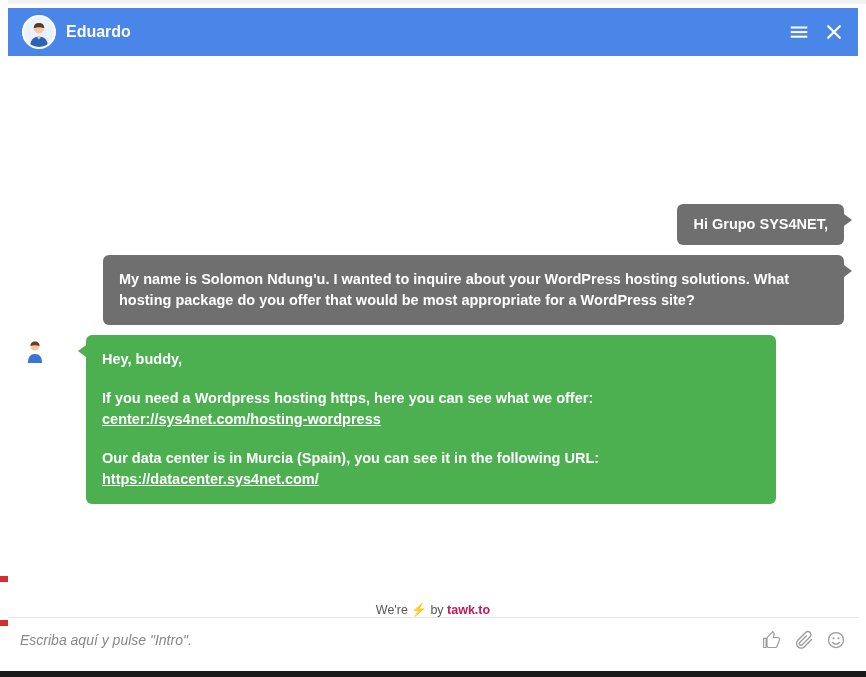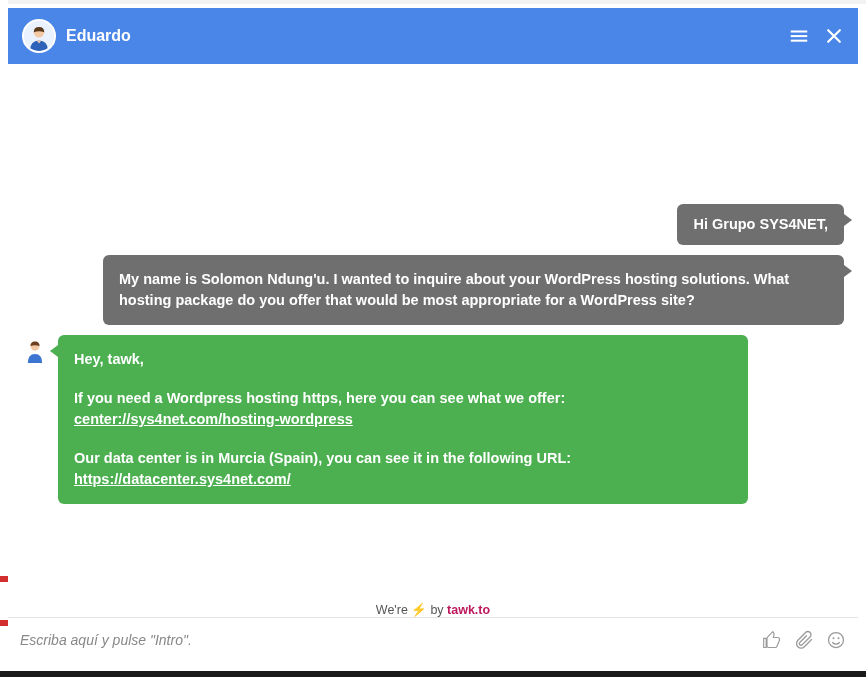--- a/index.html
+++ b/index.html
@@ -1,32 +1,32 @@
 <!DOCTYPE html>
 <html><head>
 <meta charset="utf-8">
 <style>
   * { box-sizing: border-box; margin: 0; padding: 0; }
   html, body { width: 866px; height: 677px; font-family: "Segoe UI", Arial, sans-serif; background: #fff; overflow: hidden; }
   .frame { width: 866px; height: 677px; position: relative; background: #fff; }
   .thin-line { position: absolute; top: 0; left: 0; right: 0; height: 4px; background: #f2f2f2; }
   .widget { position: absolute; left: 8px; right: 8px; top: 8px; bottom: 8px; background: #fff; }
   
-  .chat-header { height: 56px; background: #4A86E8; display: flex; align-items: center; padding: 0 14px; color: #fff; }
+  .chat-header { height: 48px; background: #4A86E8; display: flex; align-items: center; padding: 0 14px; color: #fff; }
   .avatar-ring { width: 34px; height: 34px; border-radius: 50%; border: 2px solid #fff; display: flex; align-items: center; justify-content: center; margin-right: 10px; overflow: hidden; background: #e8f0ff; }
   .avatar-ring svg { width: 30px; height: 30px; }
   .op-name { font-weight: 700; font-size: 16px; flex: 1; }
   .hdr-icon { color: #fff; margin-left: 14px; cursor: pointer; }
   .hdr-icon svg { display: block; }
   
   .chat-body { position: absolute; top: 56px; left: 0; right: 0; bottom: 80px; overflow: hidden; padding: 0 0 0 0; }
   .msg-row { display: flex; margin: 10px 14px; }
   .msg-row.right { justify-content: flex-end; }
   .msg-row.left { justify-content: flex-start; }
-  .bubble { border-radius: 6px; padding: 14px 16px; color: #fff; font-size: 14.5px; line-height: 1.45; font-weight: 600; position: relative; }
+  .bubble { border-radius: 6px; padding: 14px 16px; color: #fff; font-size: 14.5px; line-height: 1.45; font-weight: 600; position: relative; margin-left: 28px; }
   .bubble p { margin: 0 0 0 0; }
   .bubble p + p { margin-top: 18px; }
   .bubble.gray { background: #6f6f6f; }
   .bubble.gray.small { max-width: 300px; padding: 10px 16px; }
   .bubble.gray.wide { max-width: 760px; margin-left: 81px; }
   .bubble.green { background: #4CAF50; max-width: 690px; }
   .bubble a { color: #fff; text-decoration: underline; font-weight: 700; }
   
   .bubble.gray.small::after { content: ""; position: absolute; right: -8px; top: 10px; border-width: 6px 0 6px 8px; border-style: solid; border-color: transparent transparent transparent #6f6f6f; }
   .bubble.gray.wide::after { content: ""; position: absolute; right: -8px; top: 10px; border-width: 6px 0 6px 8px; border-style: solid; border-color: transparent transparent transparent #6f6f6f; }
@@ -102,21 +102,21 @@
       <div class="msg-row left">
         <div class="small-avatar">
           <svg viewBox="0 0 40 40" width="26" height="26">
             <circle cx="20" cy="20" r="20" fill="#fff"></circle>
             <circle cx="20" cy="14" r="7" fill="#f3c9a5"></circle>
             <path d="M20 7 Q13 7 13 14 Q20 11 27 14 Q27 7 20 7" fill="#6b3e1f"></path>
             <path d="M9 40 Q9 26 20 26 Q31 26 31 40 Z" fill="#3b74d1"></path>
           </svg>
         </div>
         <div class="bubble green">
-          <p>Hey, tawk,</p>
+          <p>Hey, buddy,</p>
           <p>
             <span>If you need a Wordpress hosting https, here you can see what we offer: </span><a href="#">center://sys4net.com/hosting-wordpress</a>
           </p>
           <p>
             <span>Our data center is in Murcia (Spain), you can see it in the following URL: </span><a href="#">https://datacenter.sys4net.com/</a>
           </p>
         </div>
       </div>
     </div>
 

